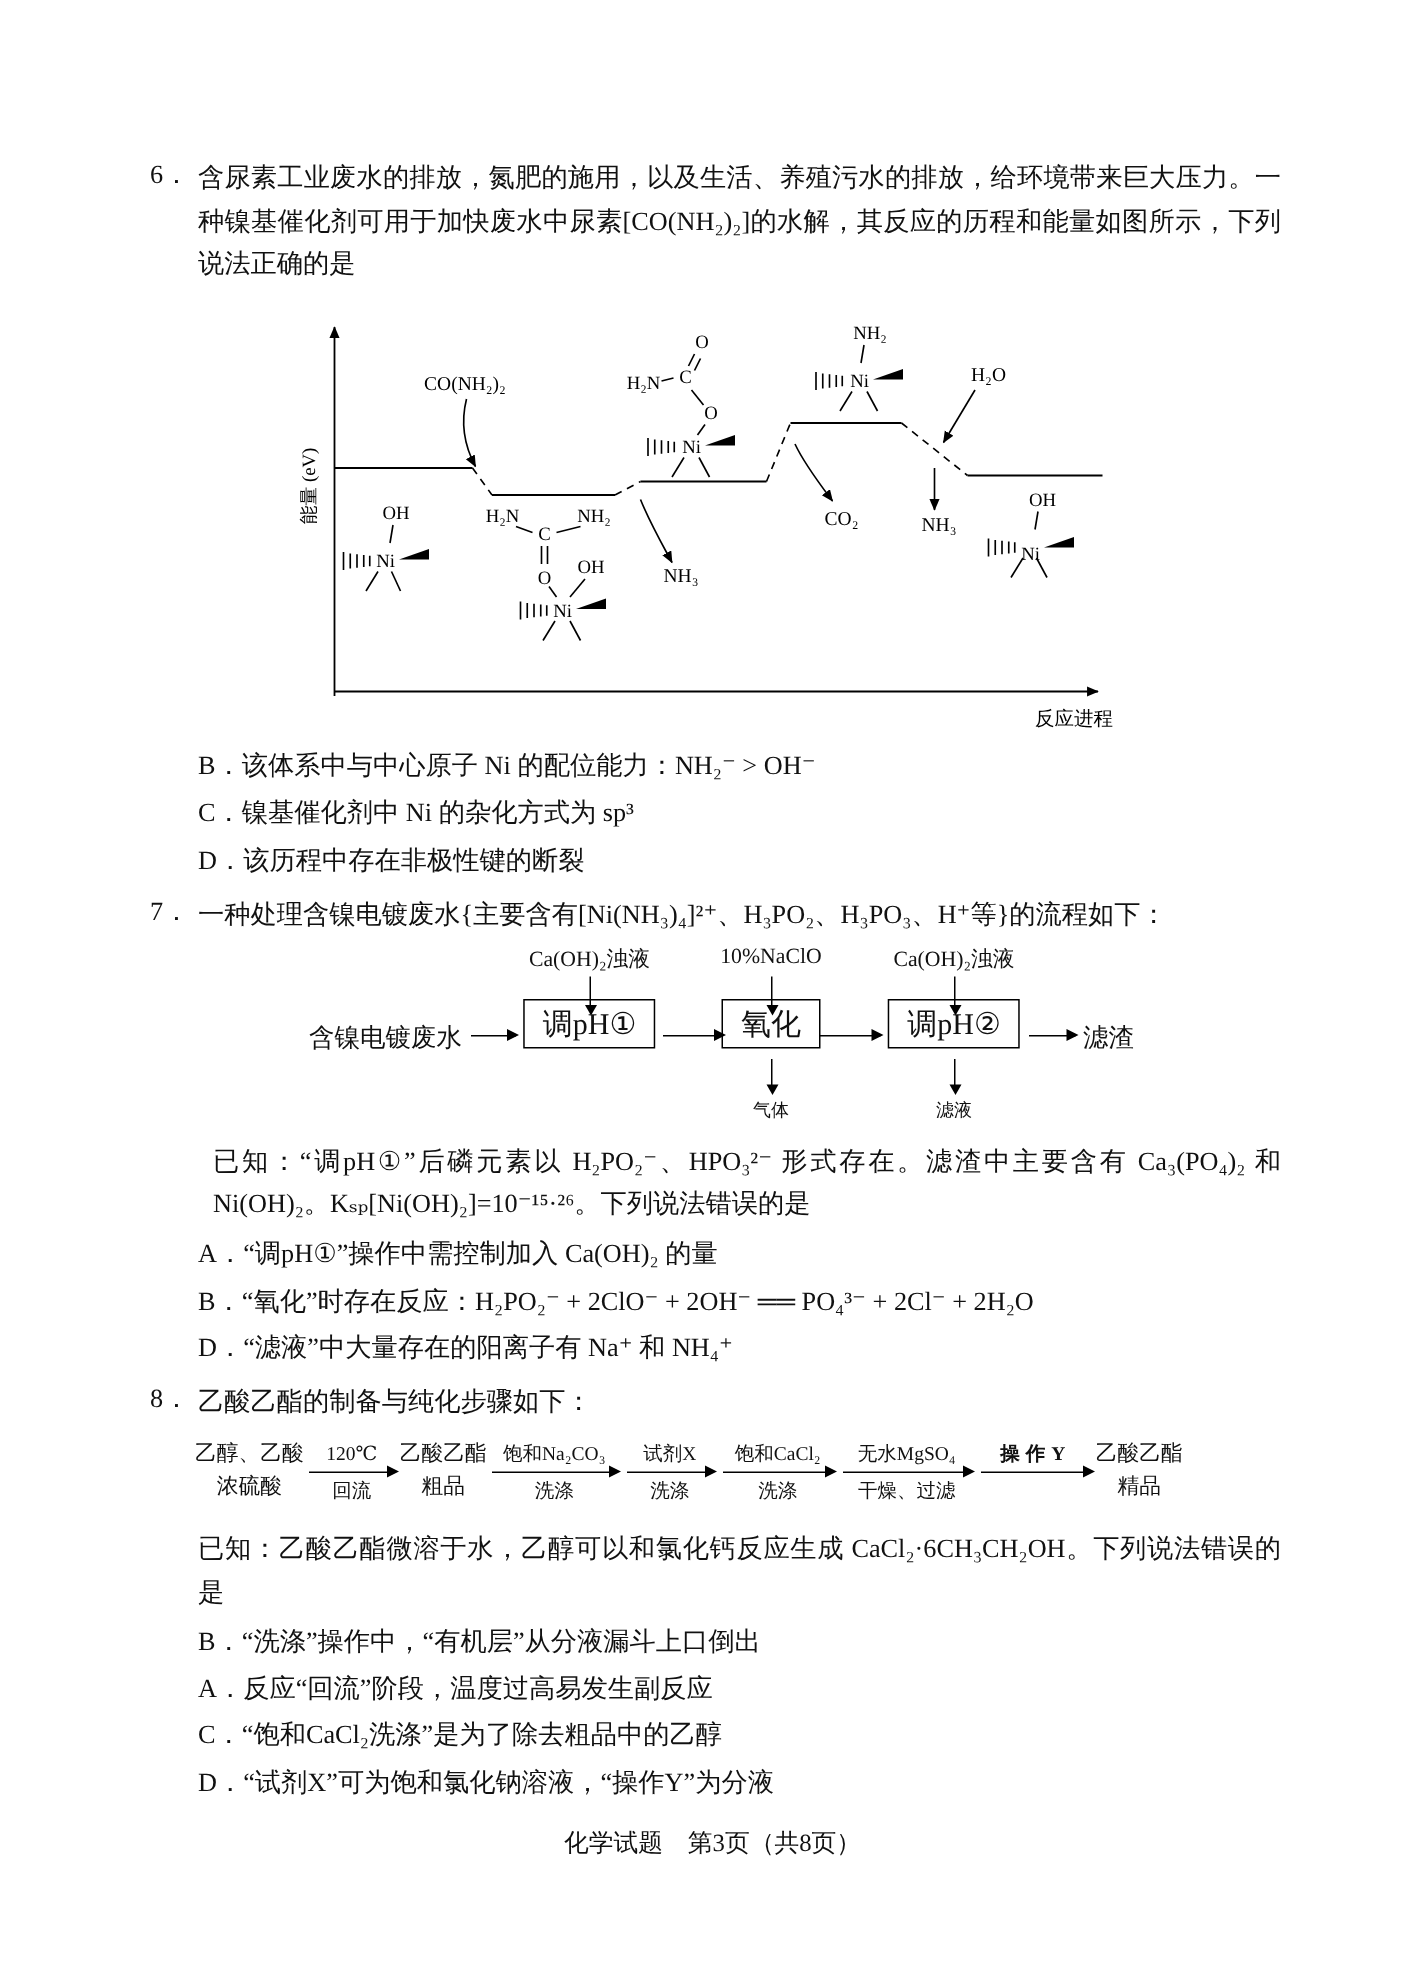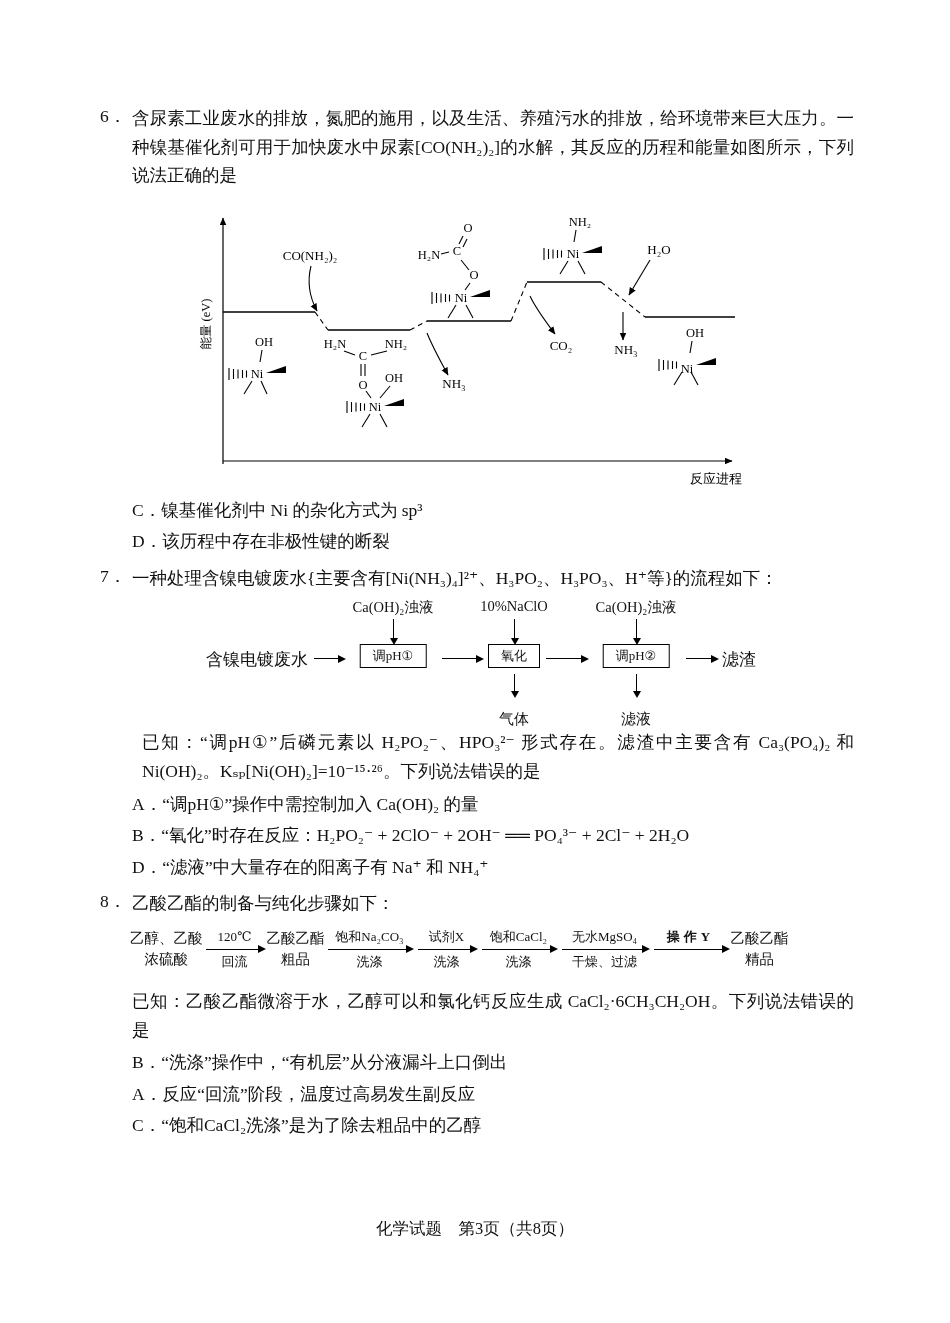--- a/index.html
+++ b/index.html
@@ -21,32 +21,32 @@
   .known { padding-left:42px; text-align:justify; line-height:1.64; margin-top:6px; }
   .known.k8 { padding-left:32px;margin-top:16px; }
 
   
   .ediagram { margin:2px 0 2px 98px; width:560px; height:300px; }
   .ediagram svg text { fill:#000; }
 
   
   .flow7 { position:relative; height:124px; margin:6px 0 0 0; }
   .flow7 .toplabel { position:absolute; top:0; transform:translateX(-50%); font-size:14.5px; white-space:nowrap; }
-  .flow7 .botlabel { position:absolute; top:112px; transform:translateX(-50%); font-size:15px; white-space:nowrap; }
-  .flow7 .fbox { position:absolute; top:46px; transform:translateX(-50%); border:1.3px solid #000; padding:2px 12px; font-size:13px; white-space:nowrap; }
+  .flow7 .botlabel { position:absolute; top:102px; transform:translateX(-50%); font-size:12px; white-space:nowrap; }
+  .flow7 .fbox { position:absolute; top:36px; transform:translateX(-50%); border:1.3px solid #000; padding:2px 12px; font-size:20px; white-space:nowrap; }
   .flow7 .ftext { position:absolute; top:50px; font-size:17px; white-space:nowrap; }
   .varrow { position:absolute; width:0; border-left:1px solid #000; }
   .varrow::after { content:""; position:absolute; left:-4.5px; bottom:-6px;
     border-top:7px solid #000; border-left:4px solid transparent; border-right:4px solid transparent; }
   .harrow { position:absolute; height:0; border-top:1px solid #000; }
   .harrow::after { content:""; position:absolute; right:-2px; top:-4.5px;
     border-left:8px solid #000; border-top:4px solid transparent; border-bottom:4px solid transparent; }
 
   
-  .flow8 { display:flex; align-items:center; margin:10px 0 4px 30px; }
+  .flow8 { display:flex; align-items:flex-end; margin:10px 0 4px 30px; }
   .f8-node { flex:none; font-size:14.5px; line-height:1.5; text-align:center; white-space:nowrap; }
   .f8-arrow { flex:none; display:flex; flex-direction:column; align-items:center; margin:0 3px; }
   .f8-arrow .above, .f8-arrow .below { font-size:13px; line-height:1.35; white-space:nowrap; padding:0 3px; }
   .f8-arrow .shaft { align-self:stretch; height:0; border-top:1px solid #000; position:relative; margin:3px 0; }
   .f8-arrow .shaft::after { content:""; position:absolute; right:-2px; top:-4.5px;
     border-left:8px solid #000; border-top:4px solid transparent; border-bottom:4px solid transparent; }
   .f8-arrow.op .above { font-size:13px; font-weight:600; letter-spacing:4px; }
 
   .footer { position:absolute; left:0; right:0; top:1218px; text-align:center; font-size:16.5px; }
 </style>
@@ -197,20 +197,21 @@
             <line x1="484" y1="180" x2="476" y2="193"></line>
               <line x1="493" y1="180" x2="500" y2="193"></line>
           </g>
           <text x="497" y="145" text-anchor="middle" font-size="12.5">OH</text>
           <text x="489" y="181" text-anchor="middle" font-size="12.5">Ni</text>
         </g>
       </svg>
     </div>
 
     <ol class="options">
+      <li>B．该体系中与中心原子 Ni 的配位能力：NH₂⁻ &gt; OH⁻</li>
       <li>C．镍基催化剂中 Ni 的杂化方式为 sp³</li>
       <li>D．该历程中存在非极性键的断裂</li>
     </ol>
   </section>
 
   <section style="margin-top:8px;">
     <div class="qrow">
       <span class="q-num">7．</span>
       <p class="q-stem">一种处理含镍电镀废水{主要含有[Ni(NH₃)₄]²⁺、H₃PO₂、H₃PO₃、H⁺等}的流程如下：</p>
     </div>
@@ -299,17 +300,18 @@
         <div>精品</div>
       </div>
     </div>
 
     <p class="known k8">已知：乙酸乙酯微溶于水，乙醇可以和氯化钙反应生成 CaCl₂·6CH₃CH₂OH。下列说法错误的是</p>
 
     <ol class="options">
       <li>B．“洗涤”操作中，“有机层”从分液漏斗上口倒出</li>
       <li>A．反应“回流”阶段，温度过高易发生副反应</li>
       <li>C．“饱和CaCl₂洗涤”是为了除去粗品中的乙醇</li>
+      <li>D．“试剂X”可为饱和氯化钠溶液，“操作Y”为分液</li>
     </ol>
   </section>
 
   <div class="footer">化学试题　第3页（共8页）</div>
 </div>
 
 </body></html>

